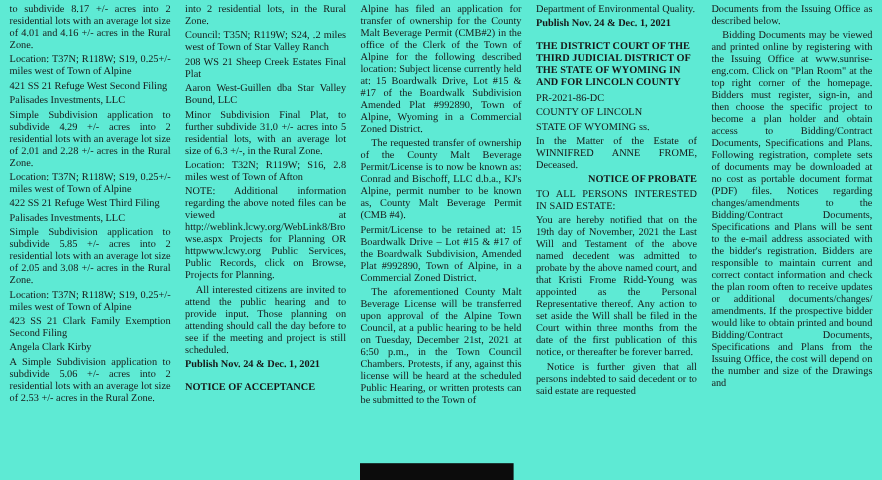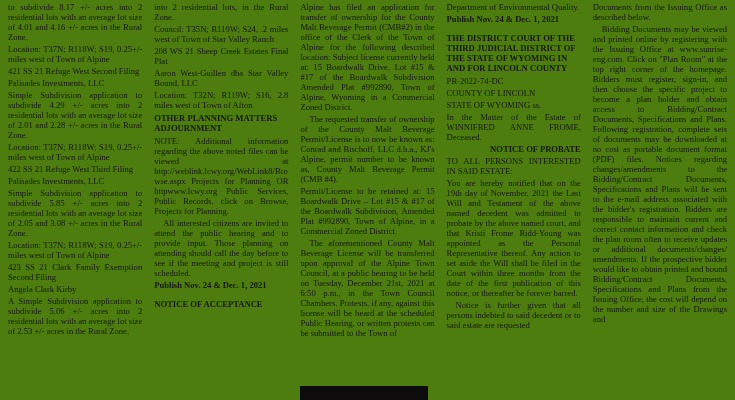--- a/index.html
+++ b/index.html
@@ -1,19 +1,19 @@
 <!DOCTYPE html>
 <html><head>
 <meta charset="utf-8">
 <style>
   html,body{margin:0;padding:0;background:#e8e8e6;}
   .paper{
     position:relative;
     width:735px;height:400px;
-    background:#4d7c0f;
+    background:#5eead4;
     overflow:hidden;
     box-sizing:border-box;
     padding:2px 8px 0 8px;
     display:flex;
     gap:12px;
     font-family:"Liberation Serif", serif;
     color:#171717;
   }
   .col{flex:1 1 0;min-width:0;}
   .blk{
@@ -53,38 +53,38 @@
       <p class="blk">Location: T37N; R118W; S19, 0.25+/- miles west of Town of Alpine</p>
       <p class="blk">423 SS 21 Clark Family Exemption Second Filing</p>
       <p class="blk">Angela Clark Kirby</p>
       <p class="blk">A Simple Subdivision application to subdivide 5.06 +/- acres into 2 residential lots with an average lot size of 2.53 +/- acres in the Rural Zone.</p>
     </div>
   <div class="col">
       <p class="blk">into 2 residential lots, in the Rural Zone.</p>
       <p class="blk">Council: T35N; R119W; S24, .2 miles west of Town of Star Valley Ranch</p>
       <p class="blk">208 WS 21 Sheep Creek Estates Final Plat</p>
       <p class="blk">Aaron West-Guillen dba Star Valley Bound, LLC</p>
+      <p class="blk">Minor Subdivision Final Plat, to further subdivide 31.0 +/- acres into 5 residential lots, with an average lot size of 6.3 +/-, in the Rural Zone.</p>
       <p class="blk">Location: T32N; R119W; S16, 2.8 miles west of Town of Afton</p>
-      <p class="blk heading">OTHER PLANNING MATTERS ADJOURNMENT</p>
       <p class="blk">NOTE: Additional information regarding the above noted files can be viewed at http://weblink.lcwy.org/WebLink8/Browse.aspx Projects for Planning OR httpwww.lcwy.org Public Services, Public Records, click on Browse, Projects for Planning.</p>
       <p class="blk indent">All interested citizens are invited to attend the public hearing and to provide input. Those planning on attending should call the day before to see if the meeting and project is still scheduled.</p>
       <p class="blk publish">Publish Nov. 24 &amp; Dec. 1, 2021</p>
       <p class="blk heading spaced">NOTICE OF ACCEPTANCE</p>
     </div>
   <div class="col">
       <p class="blk">Alpine has filed an application for transfer of ownership for the County Malt Beverage Permit (CMB#2) in the office of the Clerk of the Town of Alpine for the following described location: Subject license currently held at: 15 Boardwalk Drive, Lot #15 &amp; #17 of the Boardwalk Subdivision Amended Plat #992890, Town of Alpine, Wyoming in a Commercial Zoned District.</p>
       <p class="blk indent">The requested transfer of ownership of the County Malt Beverage Permit/License is to now be known as: Conrad and Bischoff, LLC d.b.a., KJ's Alpine, permit number to be known as, County Malt Beverage Permit (CMB #4).</p>
       <p class="blk">Permit/License to be retained at: 15 Boardwalk Drive – Lot #15 &amp; #17 of the Boardwalk Subdivision, Amended Plat #992890, Town of Alpine, in a Commercial Zoned District.</p>
       <p class="blk indent">The aforementioned County Malt Beverage License will be transferred upon approval of the Alpine Town Council, at a public hearing to be held on Tuesday, December 21st, 2021 at 6:50 p.m., in the Town Council Chambers. Protests, if any, against this license will be heard at the scheduled Public Hearing, or written protests can be submitted to the Town of</p>
     </div>
   <div class="col">
       <p class="blk">Department of Environmental Quality.</p>
       <p class="blk publish">Publish Nov. 24 &amp; Dec. 1, 2021</p>
       <p class="blk heading spaced">THE DISTRICT COURT OF THE THIRD JUDICIAL DISTRICT OF THE STATE OF WYOMING IN AND FOR LINCOLN COUNTY</p>
-      <p class="blk">PR-2022-74-DC</p>
+      <p class="blk">PR-2021-86-DC</p>
       <p class="blk">COUNTY OF LINCOLN</p>
       <p class="blk">STATE OF WYOMING ss.</p>
       <p class="blk">In the Matter of the Estate of WINNIFRED ANNE FROME, Deceased.</p>
       <p class="blk center-bold">NOTICE OF PROBATE</p>
       <p class="blk">TO ALL PERSONS INTERESTED IN SAID ESTATE:</p>
       <p class="blk">You are hereby notified that on the 19th day of November, 2021 the Last Will and Testament of the above named decedent was admitted to probate by the above named court, and that Kristi Frome Ridd-Young was appointed as the Personal Representative thereof. Any action to set aside the Will shall be filed in the Court within three months from the date of the first publication of this notice, or thereafter be forever barred.</p>
       <p class="blk indent">Notice is further given that all persons indebted to said decedent or to said estate are requested</p>
     </div>
   <div class="col">
       <p class="blk">Documents from the Issuing Office as described below.</p>

